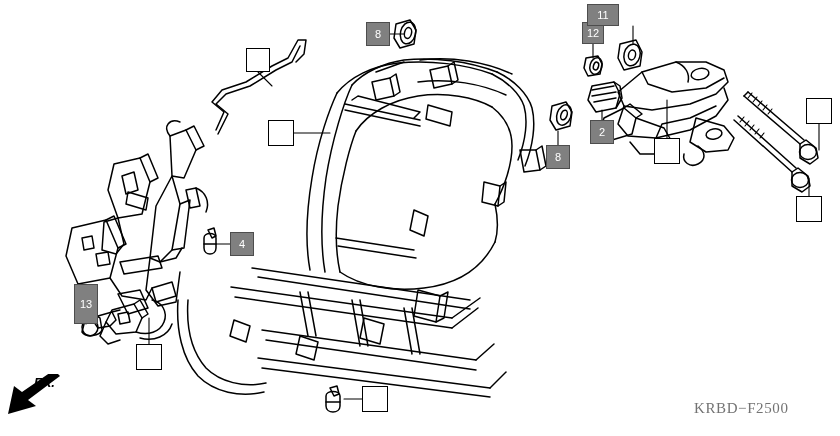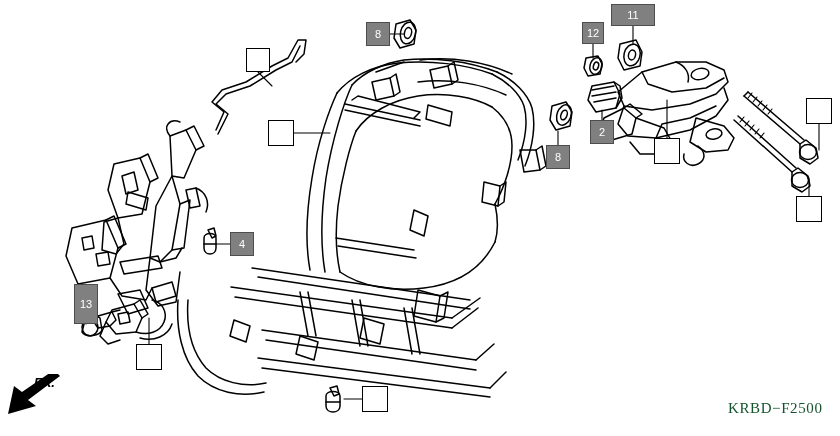--- a/index.html
+++ b/index.html
@@ -5,22 +5,22 @@
   html,body{margin:0;padding:0;background:#ffffff;}
   body{width:840px;height:436px;overflow:hidden;font-family:"Liberation Serif",serif;}
   #stage{position:relative;width:840px;height:436px;background:#fff;}
   #art{position:absolute;inset:0;width:840px;height:436px;}
 
   .callout{position:absolute;box-sizing:border-box;display:flex;align-items:center;justify-content:center;
            font-family:"Liberation Sans",sans-serif;font-size:11px;line-height:1;}
   .callout.filled{background:#808080;border:1px solid #4d4d4d;color:#ffffff;}
   .callout.empty{background:#ffffff;border:1.4px solid #000000;color:#000000;}
 
-  #partnum{position:absolute;left:728px;top:400px;font-family:"Liberation Serif",serif;
-           font-size:15px;letter-spacing:.6px;color:#14532d;white-space:nowrap;}
+  #partnum{position:absolute;left:694px;top:400px;font-family:"Liberation Serif",serif;
+           font-size:15px;letter-spacing:.6px;color:#737373;white-space:nowrap;}
   #frlabel{position:absolute;left:34px;top:375px;font-family:"Liberation Sans",sans-serif;
            font-weight:bold;font-style:italic;font-size:13px;color:#000;}
 </style>
 </head>
 <body>
 
 <div id="stage">
 
   <svg id="art" viewBox="0 0 840 436" xmlns="http://www.w3.org/2000/svg">
     <g fill="none" stroke="#000" stroke-width="1.5" stroke-linejoin="round" stroke-linecap="round">
@@ -238,21 +238,21 @@
 
     </g>
   </svg>
 
   <div class="callout filled" style="left:366px;top:22px;width:24px;height:24px;">
     <span>8</span>
   </div>
   <div class="callout filled" style="left:582px;top:22px;width:22px;height:22px;">
     <span>12</span>
   </div>
-  <div class="callout filled" style="left:611px;top:4px;width:44px;height:22px;">
+  <div class="callout filled" style="left:587px;top:4px;width:32px;height:22px;">
     <span>11</span>
   </div>
   <div class="callout filled" style="left:590px;top:120px;width:24px;height:24px;">
     <span>2</span>
   </div>
   <div class="callout filled" style="left:546px;top:145px;width:24px;height:24px;">
     <span>8</span>
   </div>
   <div class="callout filled" style="left:230px;top:232px;width:24px;height:24px;">
     <span>4</span>

